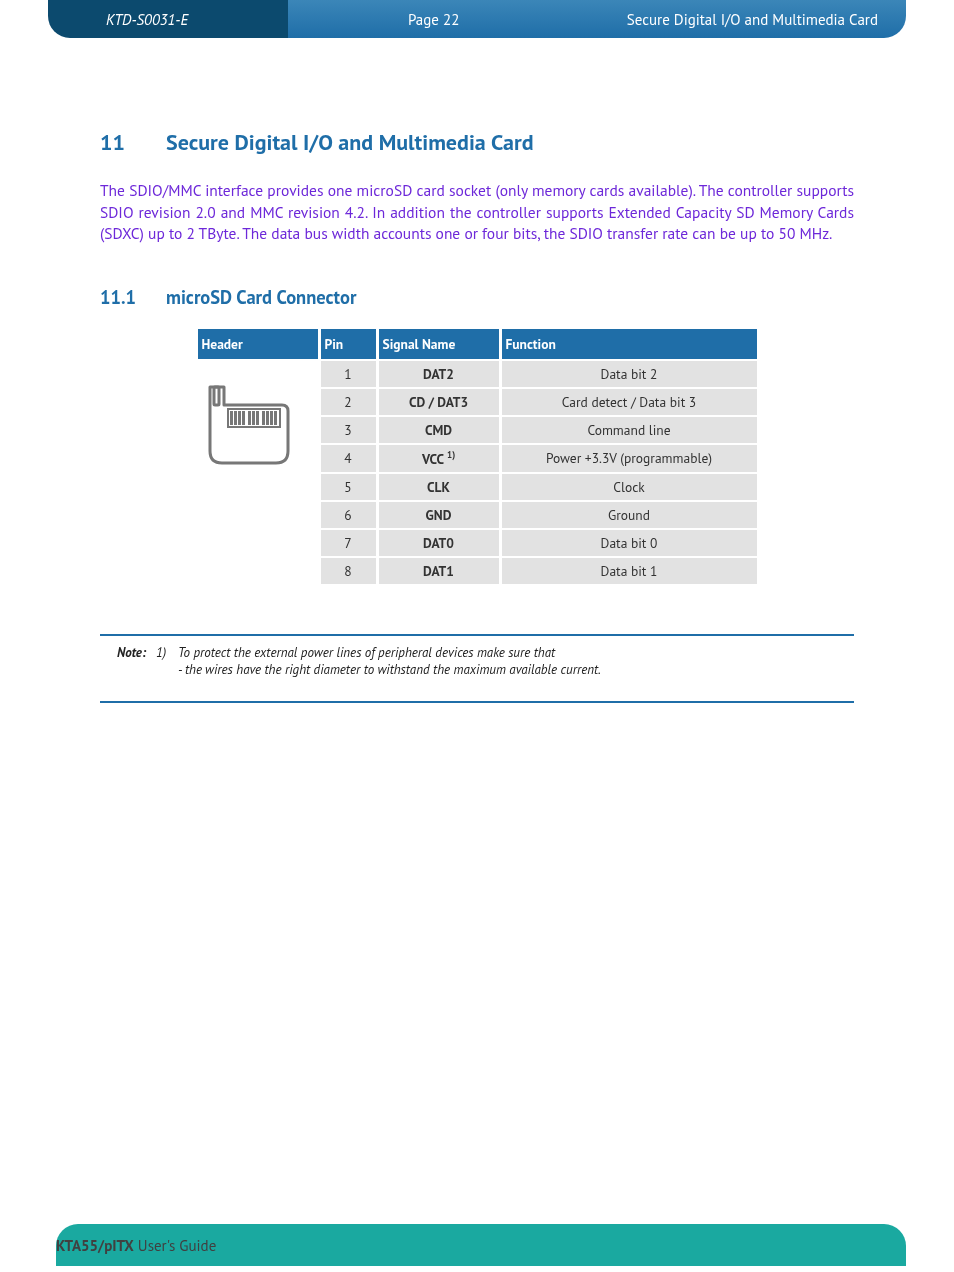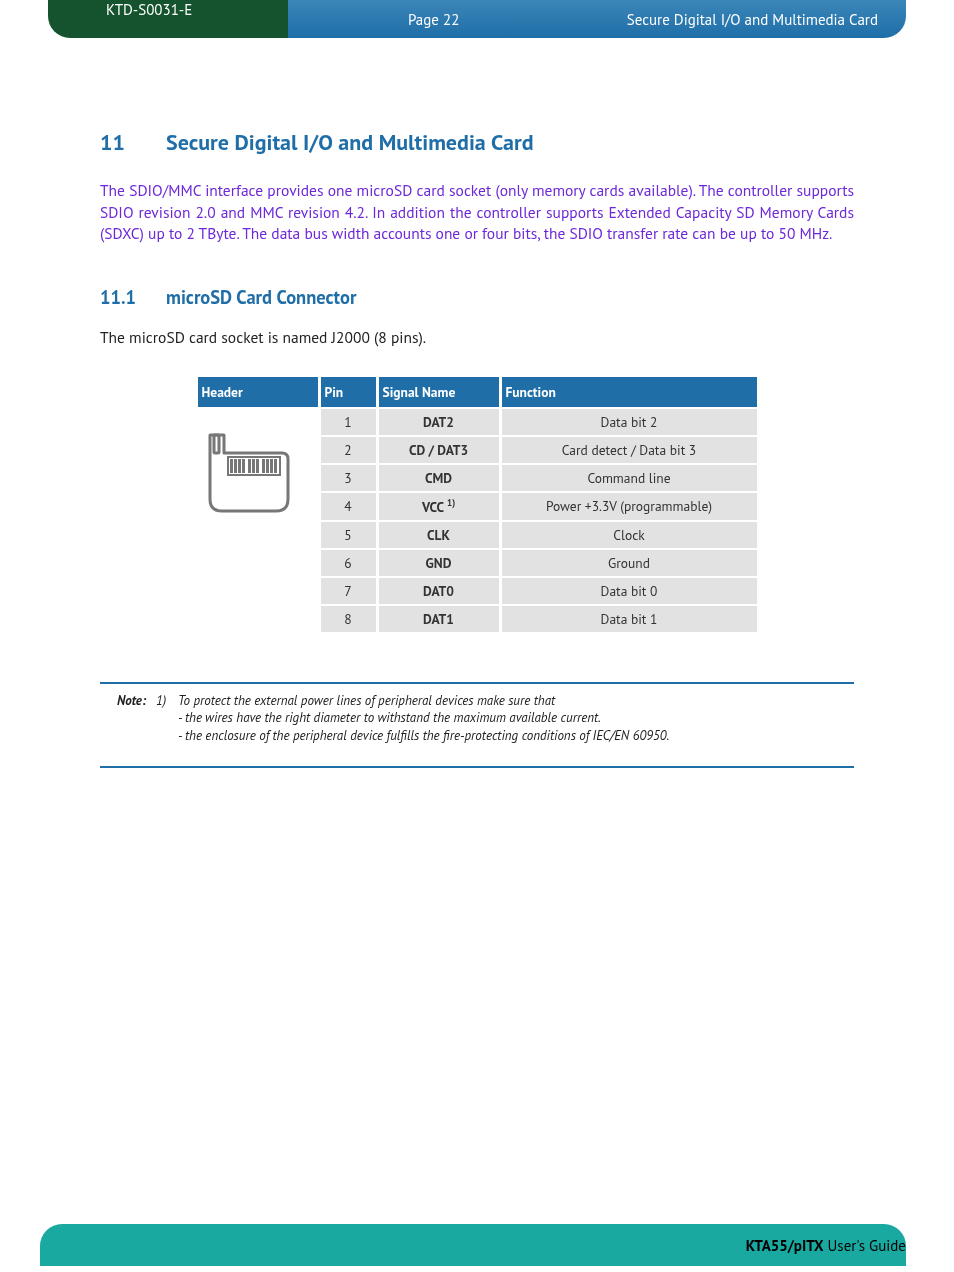--- a/index.html
+++ b/index.html
@@ -16,24 +16,26 @@
     margin: 0 48px;
     height: 38px;
     display: flex;
     align-items: center;
     color: #fff;
     font-size: 15px;
   }
   .top-left {
     flex: 0 0 240px;
     height: 100%;
-    background: #14532d;
+    background: #0c4a6e;
     border-bottom-left-radius: 22px;
     display: flex;
+    align-items: center;
     padding-left: 58px;
+    font-style: italic;
   }
   .top-right {
     flex: 1;
     height: 100%;
     background: linear-gradient(to bottom, #3b86b8 0%, #1f6ea8 100%);
     border-bottom-right-radius: 22px;
     display: flex;
     align-items: center;
   }
   .top-page {
@@ -119,30 +121,30 @@
     flex-shrink: 0;
   }
   .note-num {
     width: 22px;
     flex-shrink: 0;
   }
   .note-text { line-height: 1.35; }
   .bottom-bar {
     position: absolute;
     bottom: 6px;
-    left: 40px;
+    left: 56px;
     right: 48px;
     height: 42px;
     background: #1aa9a0;
     border-top-left-radius: 22px;
     border-top-right-radius: 22px;
     display: flex;
     align-items: center;
-    justify-content: flex-end;
-    color: #000000;
+    justify-content: flex-start;
+    color: #404040;
     font-size: 15px;
   }
   .bottom-bar .bold { font-weight: 700; }
   .vcc-sup { font-size: 9px; vertical-align: super; }
   .sd-svg { display:block; }
 </style>
 </head>
 <body>
 
 <div class="top-bar">
@@ -160,21 +162,20 @@
   <h1 class="section">
     <span class="num">11</span><span>Secure Digital I/O and Multimedia Card</span>
   </h1>
 
   <p class="body">The SDIO/MMC interface provides one microSD card socket (only memory cards available). The controller supports SDIO revision 2.0 and MMC revision 4.2. In addition the controller supports Extended Capacity SD Memory Cards (SDXC) up to 2 TByte. The data bus width accounts one or four bits, the SDIO transfer rate can be up to 50 MHz.</p>
 
   <h2 class="subsection">
     <span class="num">11.1</span><span>microSD Card Connector</span>
   </h2>
 
-  <p class="sub-body">The microSD card socket is named J2000 (8 pins).</p>
 
   <div class="table-wrap">
     <table class="pin">
       <colgroup>
         <col style="width:120px">
         <col style="width:55px">
         <col style="width:120px">
         <col>
       </colgroup>
       <thead>
@@ -251,21 +252,20 @@
       </tbody>
     </table>
   </div>
 
   <div class="note-block">
     <div class="note-label">Note:</div>
     <div class="note-num">1)</div>
     <div class="note-text">
       <span>To protect the external power lines of peripheral devices make sure that</span><br>
       <span>- the wires have the right diameter to withstand the maximum available current.</span><br>
-      <span>- the enclosure of the peripheral device fulfills the fire-protecting conditions of IEC/EN 60950.</span>
     </div>
   </div>
 
 </div>
 
 <div class="bottom-bar">
   <span><span class="bold">KTA55/pITX</span><span> User's Guide</span></span>
 </div>
 
 </body></html>

